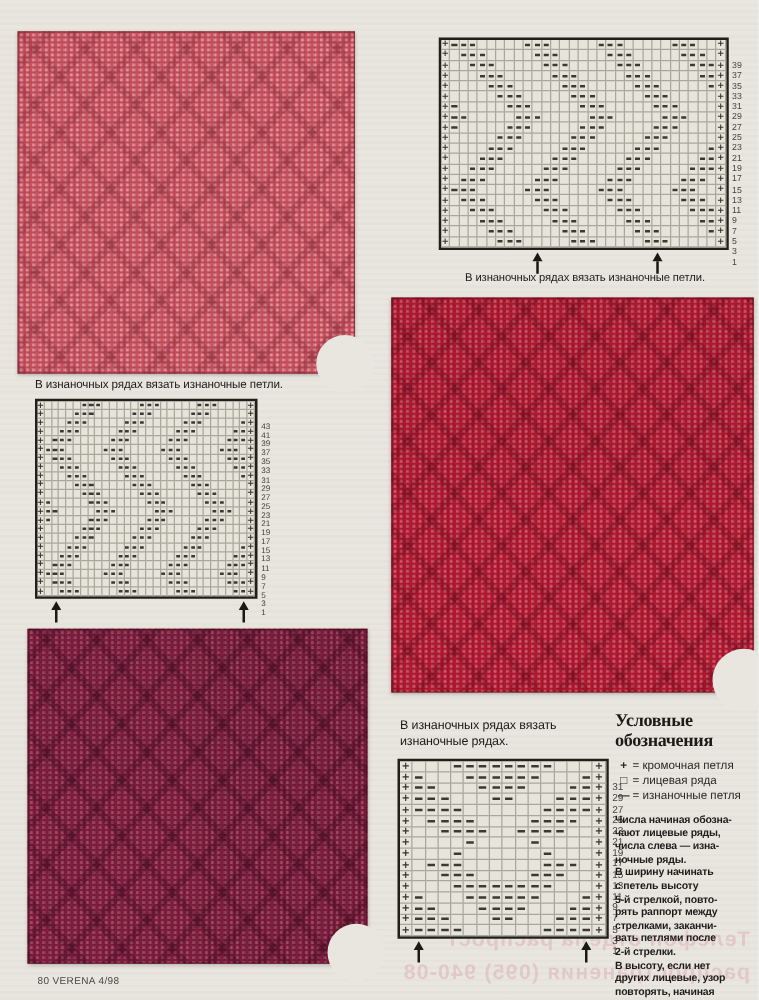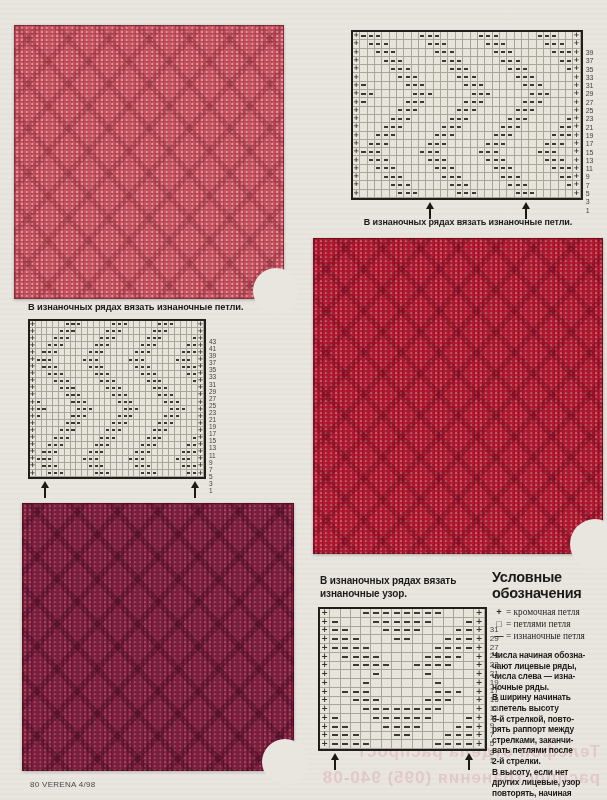--- a/index.html
+++ b/index.html
@@ -62,31 +62,31 @@
     content:'';position:absolute;top:-7px;left:-3px;
     border:4px solid transparent;border-bottom:7px solid #1a1914;border-top:none;}
   #c1{left:351px;top:30px;--cw:7.35px;--ch:8.3px;}
   #c2{left:28px;top:319px;--cw:5.8px;--ch:7.1px;}
   #c2 .labels div{font-size:6.5px;}
   #c3{left:318px;top:607px;--cw:10.3px;--ch:8.75px;}
   #c3 .labels div{font-size:8px;}
   #c3 .cell{font-size:8px;}
 
   
-  .caption{position:absolute;font-weight:700;color:#1c1b18;letter-spacing:-0.1px;}
+  .caption{position:absolute;font-weight:400;color:#1c1b18;letter-spacing:-0.1px;}
   .cap1{left:350px;top:217px;width:236px;font-size:9px;text-align:center;}
   .cap2{left:28px;top:302px;width:280px;font-size:9.3px;}
   .cap3{left:320px;top:574px;width:170px;font-size:10px;line-height:13px;}
 
   .legend{position:absolute;left:492px;top:569px;width:112px;color:#1c1b18;}
-  .legend .ltitle{font-size:14.5px;font-weight:700;line-height:16px;letter-spacing:-0.3px;}
+  .legend .ltitle{font-size:14.5px;font-weight:700;line-height:16px;letter-spacing:-0.3px;font-family:Liberation Serif, serif;}
   .legend .litems{margin-top:6px;}
   .legend .litem{display:flex;font-size:9.3px;line-height:11px;margin-bottom:1px;color:#2a2825;}
   .legend .lsym{width:14px;flex:0 0 14px;text-align:center;font-weight:700;}
-  .legend .ltxt{width:92px;padding-left:10px;text-indent:-10px;font-family:Liberation Serif, serif;}
+  .legend .ltxt{width:92px;padding-left:10px;text-indent:-10px;}
   .legend .lpara{margin-top:8px;font-size:8.4px;font-weight:700;line-height:10.6px;letter-spacing:-0.15px;}
 
   .footer{position:absolute;left:30px;top:780px;font-size:8px;color:#4a4846;letter-spacing:0.3px;}
 
   .bleed{position:absolute;transform:scaleX(-1);color:#d4808f;font-weight:700;
     font-size:17px;letter-spacing:1px;opacity:.28;white-space:nowrap;filter:blur(.4px);}
   .b1{left:300px;top:742px;width:300px;}
   .b2{left:230px;top:768px;width:370px;}
 </style>
 </head>
@@ -2344,21 +2344,21 @@
         <div>1</div>
       </div>
     <div class="arrows">
         <span style="left: calc((3 - 0.5) * var(--cw) + 1px);"></span>
         <span style="left: calc((29 - 0.5) * var(--cw) + 1px);"></span>
       </div>
   </div>
 
   <div class="caption cap3">
     <div>В изнаночных рядах вязать</div>
-    <div>изнаночные узор.</div>
+    <div>изнаночные рядах.</div>
   </div>
   <div class="chart" id="c3">
     <div class="grid" style="grid-template-columns: repeat(16, var(--cw));">
         <div class="cell">+</div>
         <div class="cell"></div>
         <div class="cell"></div>
         <div class="cell"></div>
         <div class="cell">
           <b class="dash"></b>
         </div>
@@ -2865,21 +2865,21 @@
       <div>Условные</div>
       <div>обозначения</div>
     </div>
     <div class="litems">
         <div class="litem">
           <span class="lsym">+</span>
           <span class="ltxt">= кромочная петля</span>
         </div>
         <div class="litem">
           <span class="lsym">□</span>
-          <span class="ltxt">= петлями петля</span>
+          <span class="ltxt">= лицевая ряда</span>
         </div>
         <div class="litem">
           <span class="lsym">—</span>
           <span class="ltxt">= изнаночные петля</span>
         </div>
       </div>
     <div class="lpara">
         <div>Числа начиная обозна-</div>
         <div>чают лицевые ряды,</div>
         <div>числа слева — изна-</div>

